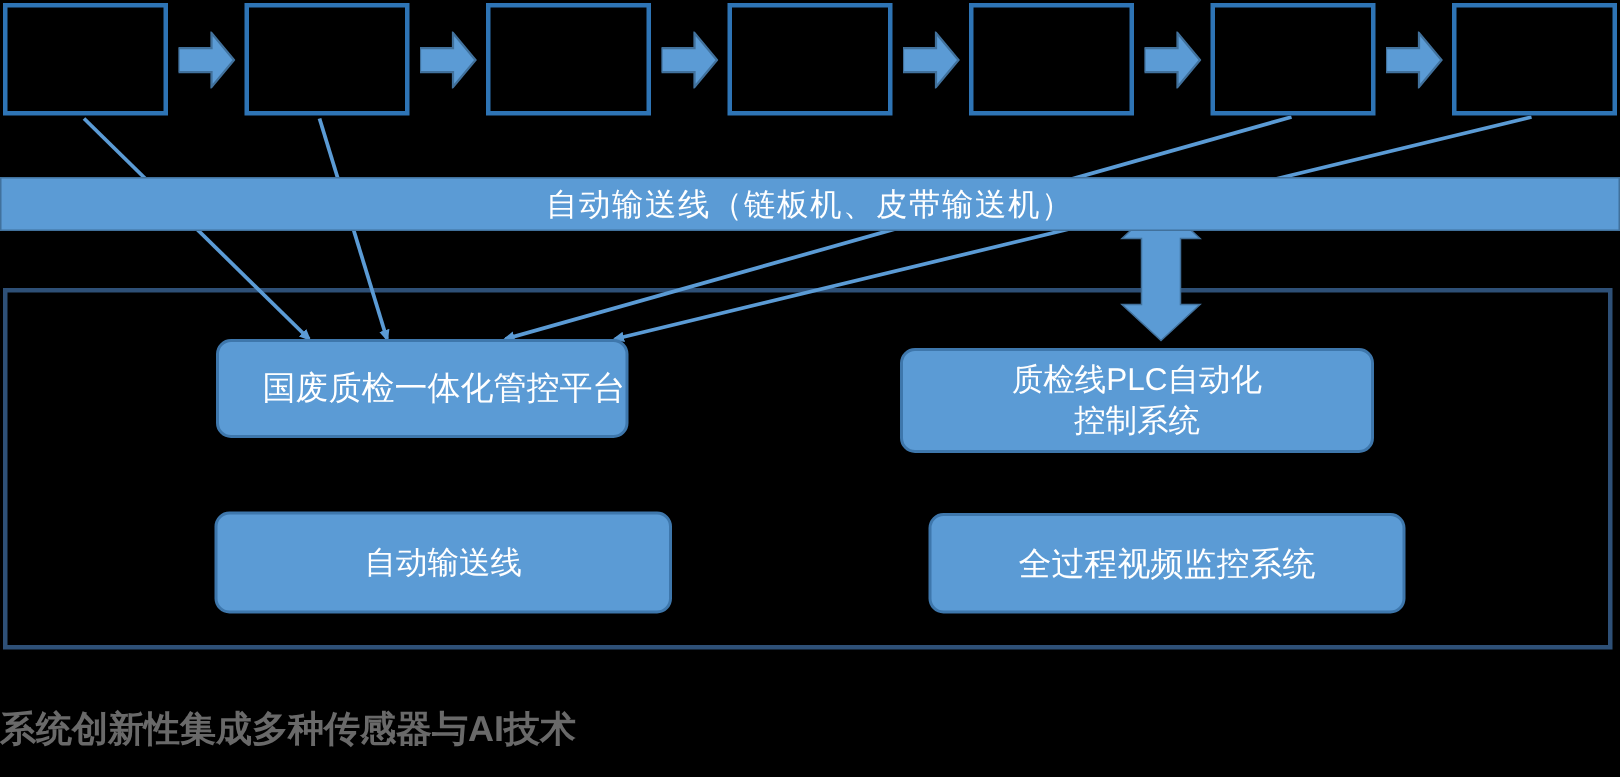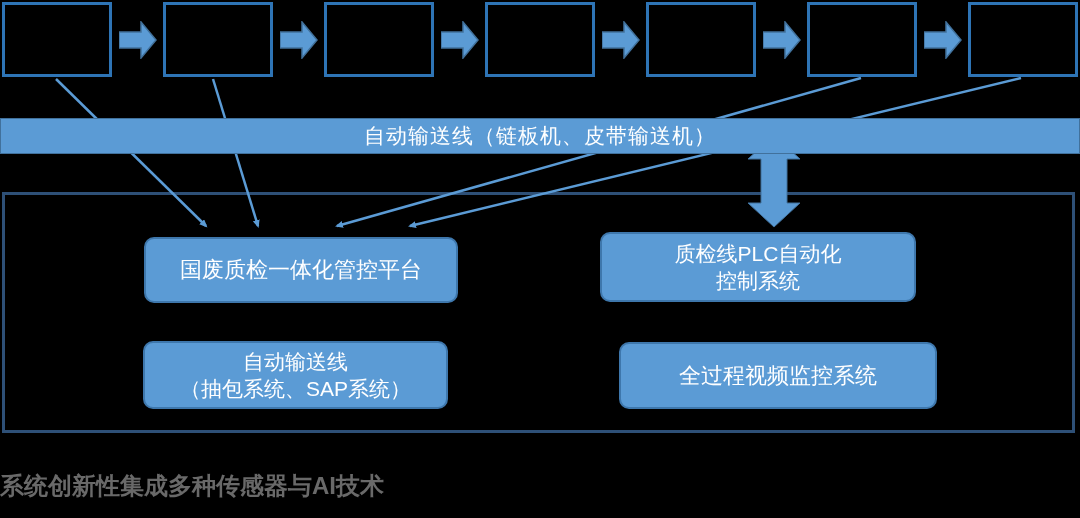--- a/index.html
+++ b/index.html
@@ -36,21 +36,21 @@
   .ah{fill:var(--blue-fill,#5B9BD5);}
   .double-arrow{fill:var(--blue-fill,#5B9BD5);stroke:var(--blue-border,#41719C);stroke-width:1;}
   
   .sys-node{
     position:absolute;z-index:2;box-sizing:border-box;border-radius:10px;
     background:var(--blue-fill,#5B9BD5);border:2px solid var(--node-border,#3E77AC);
     display:flex;flex-direction:column;align-items:center;justify-content:center;
     color:var(--text-white,#fff);font-size:22px;line-height:28px;text-align:center;
     box-shadow:2px 2px 3px rgba(0,0,0,.4);
   }
-  .node-platform{left:144px;top:237px;width:314px;height:66px;}
+  .node-platform{left:144px;top:226px;width:275px;height:66px;align-items:flex-end;}
   .node-plc{left:600px;top:232px;width:316px;height:70px;font-size:21px;line-height:27px;}
   .node-data{left:143px;top:341px;width:305px;height:68px;font-size:21px;line-height:27px;}
   .node-video{left:619px;top:342px;width:318px;height:67px;font-family:Liberation Serif, serif;}
   
   .caption{
     position:absolute;left:0;top:470px;width:860px;text-align:left;z-index:2;
     color:var(--caption-gray,#696969);font-size:24px;font-weight:bold;
   }
 </style>
 </head>
@@ -111,21 +111,20 @@
     <span>国废质检一体化管控平台</span>
   </div>
 
   <div class="sys-node node-plc">
     <span>质检线PLC自动化</span>
     <span>控制系统</span>
   </div>
 
   <div class="sys-node node-data">
     <span>自动输送线</span>
-    <span>（抽包系统、SAP系统）</span>
   </div>
 
   <div class="sys-node node-video">
     <span>全过程视频监控系统</span>
   </div>
 
   <div class="caption">系统创新性集成多种传感器与AI技术</div>
 
 </div>
 

